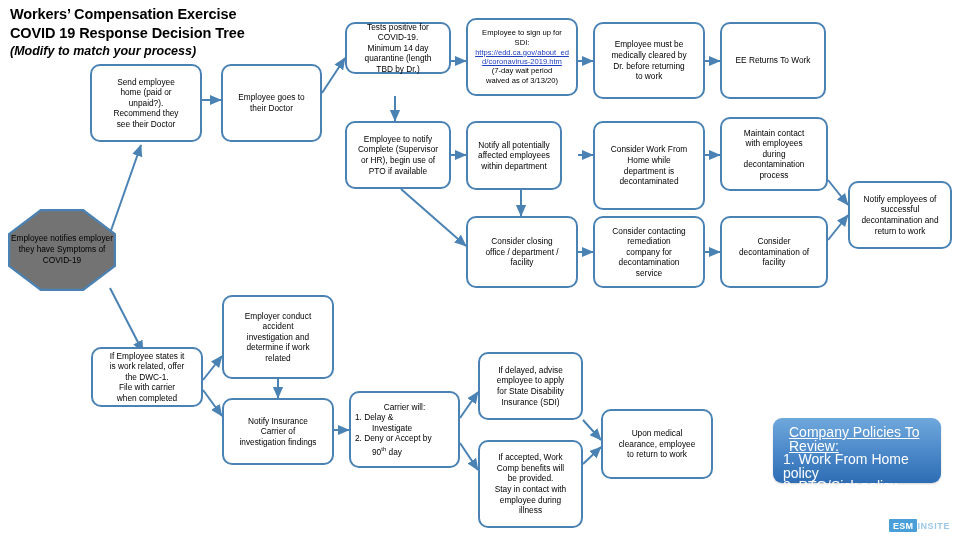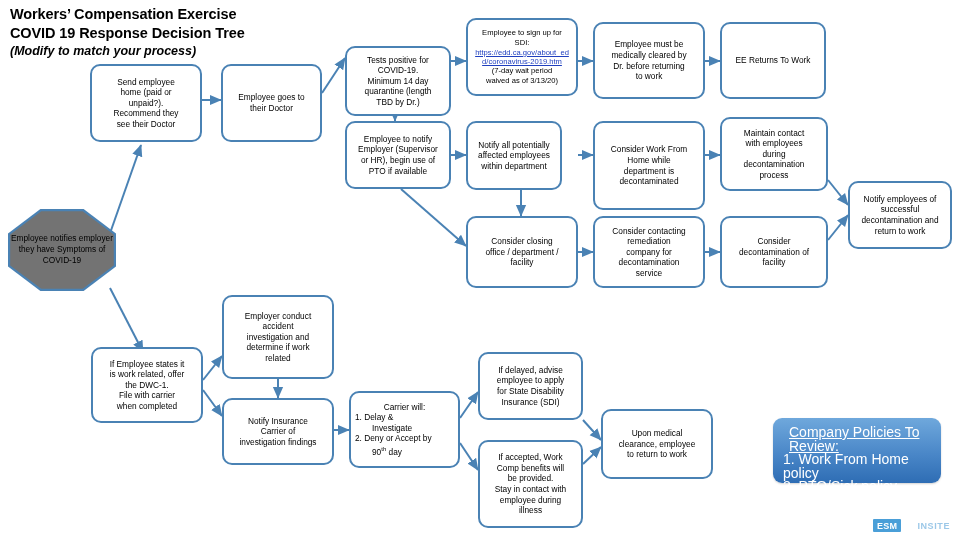--- a/index.html
+++ b/index.html
@@ -40,21 +40,21 @@
 
   .policy{
     position:absolute;box-sizing:border-box;border-radius:9px;
     background:linear-gradient(180deg,#6FA8DC 0%,#4A87C8 55%,#2E6DB4 100%);
     color:#ffffff;padding:8px 10px;font-size:14px;line-height:13.5px;text-align:left;
     box-shadow:0 1px 2px rgba(0,0,0,0.18);
   }
   .policy .hdr{text-decoration:underline;padding-left:6px;display:block;}
   .policy .pitem{display:block;}
 
-  .logo{position:absolute;right:10px;bottom:8px;display:flex;align-items:center;gap:16px;}
+  .logo{position:absolute;right:10px;bottom:8px;display:flex;align-items:center;gap:0;}
   .logo .esm{background:#4A9FD8;color:#ffffff;font-size:9px;font-weight:bold;padding:1.5px 4px;letter-spacing:0.3px;border-radius:1px;}
   .logo .insite{color:#9CC8E8;font-size:9px;font-weight:bold;letter-spacing:0.6px;}
   .carrier-head{display:block;text-align:center;}
   .carrier-item{display:block;text-align:left;padding-left:6px;text-indent:-6px;}
 </style>
 </head>
 <body>
 
 <div id="canvas">
 
@@ -145,21 +145,21 @@
     </span>
   </div>
 
   <div class="node" style="left:221px;top:64px;width:101px;height:78px;">
     <span class="txt">
       <span class="ln">Employee goes to</span>
       <span class="ln">their Doctor</span>
     </span>
   </div>
 
-  <div class="node" style="left:345px;top:22px;width:106px;height:70px;margin-top:24px;">
+  <div class="node" style="left:345px;top:22px;width:106px;height:52px;">
     <span class="txt">
       <span class="ln">Tests positive for</span>
       <span class="ln">COVID-19.</span>
       <span class="ln">Minimum 14 day</span>
       <span class="ln">quarantine (length</span>
       <span class="ln">TBD by Dr.)</span>
     </span>
   </div>
 
   <div class="node" style="left:466px;top:18px;width:112px;height:78px;font-size:7.6px;line-height:9.6px;">
@@ -183,21 +183,21 @@
 
   <div class="node" style="left:720px;top:22px;width:106px;height:77px;">
     <span class="txt">
       <span class="ln">EE Returns To Work</span>
     </span>
   </div>
 
   <div class="node" style="left:345px;top:121px;width:106px;height:68px;">
     <span class="txt">
       <span class="ln">Employee to notify</span>
-      <span class="ln">Employer (Supervisor</span>
+      <span class="ln">Complete (Supervisor</span>
       <span class="ln">or HR), begin use of</span>
       <span class="ln">PTO if available</span>
     </span>
   </div>
 
   <div class="node" style="left:466px;top:121px;width:96px;height:69px;">
     <span class="txt">
       <span class="ln">Notify all potentially</span>
       <span class="ln">affected employees</span>
       <span class="ln">within department</span>
@@ -251,21 +251,21 @@
   </div>
 
   <div class="node" style="left:720px;top:216px;width:108px;height:72px;">
     <span class="txt">
       <span class="ln">Consider</span>
       <span class="ln">decontamination of</span>
       <span class="ln">facility</span>
     </span>
   </div>
 
-  <div class="node" style="left:91px;top:347px;width:112px;height:76px;">
+  <div class="node" style="left:91px;top:347px;width:112px;height:60px;">
     <span class="txt">
       <span class="ln">If Employee states it</span>
       <span class="ln">is work related, offer</span>
       <span class="ln">the DWC-1.</span>
       <span class="ln">File with carrier</span>
       <span class="ln">when completed</span>
     </span>
   </div>
 
   <div class="node" style="left:222px;top:295px;width:112px;height:84px;">

